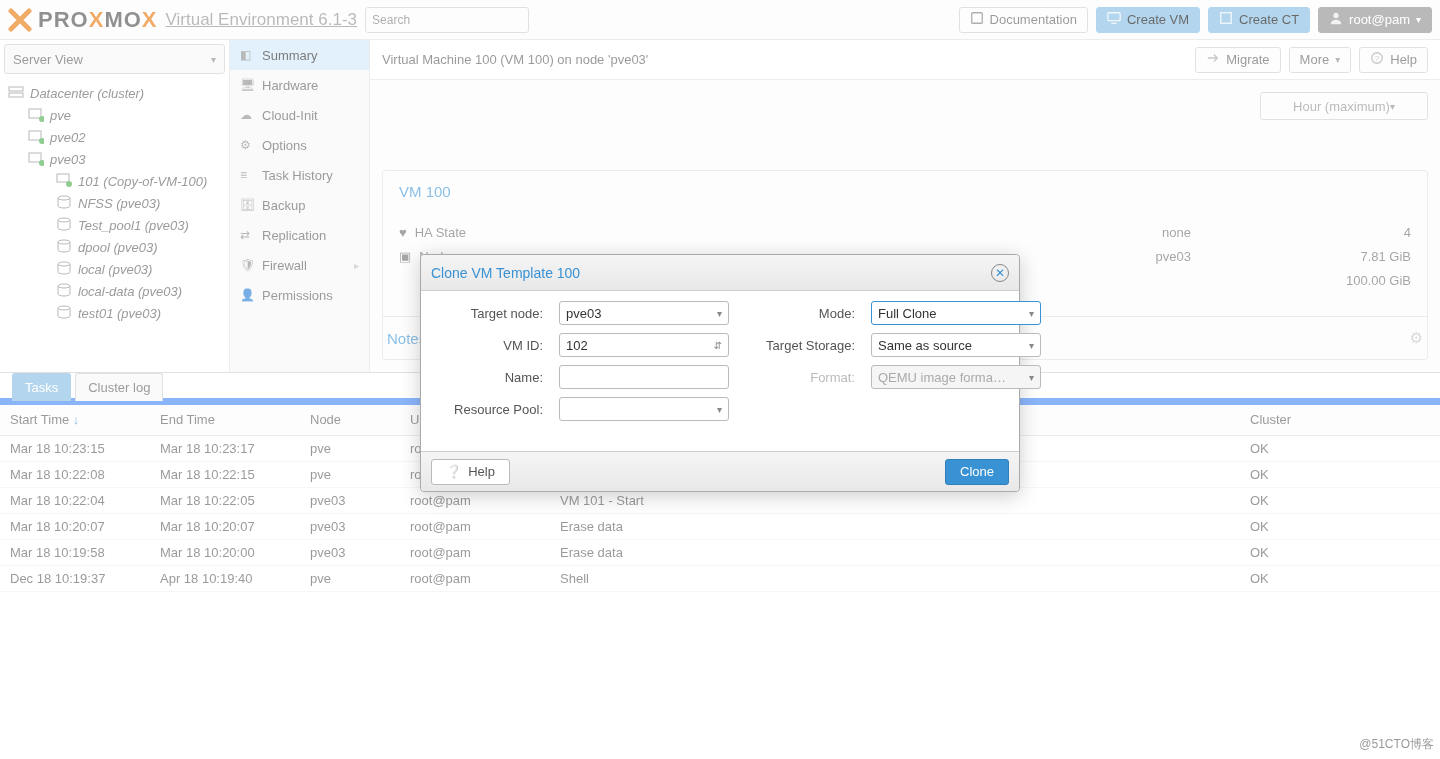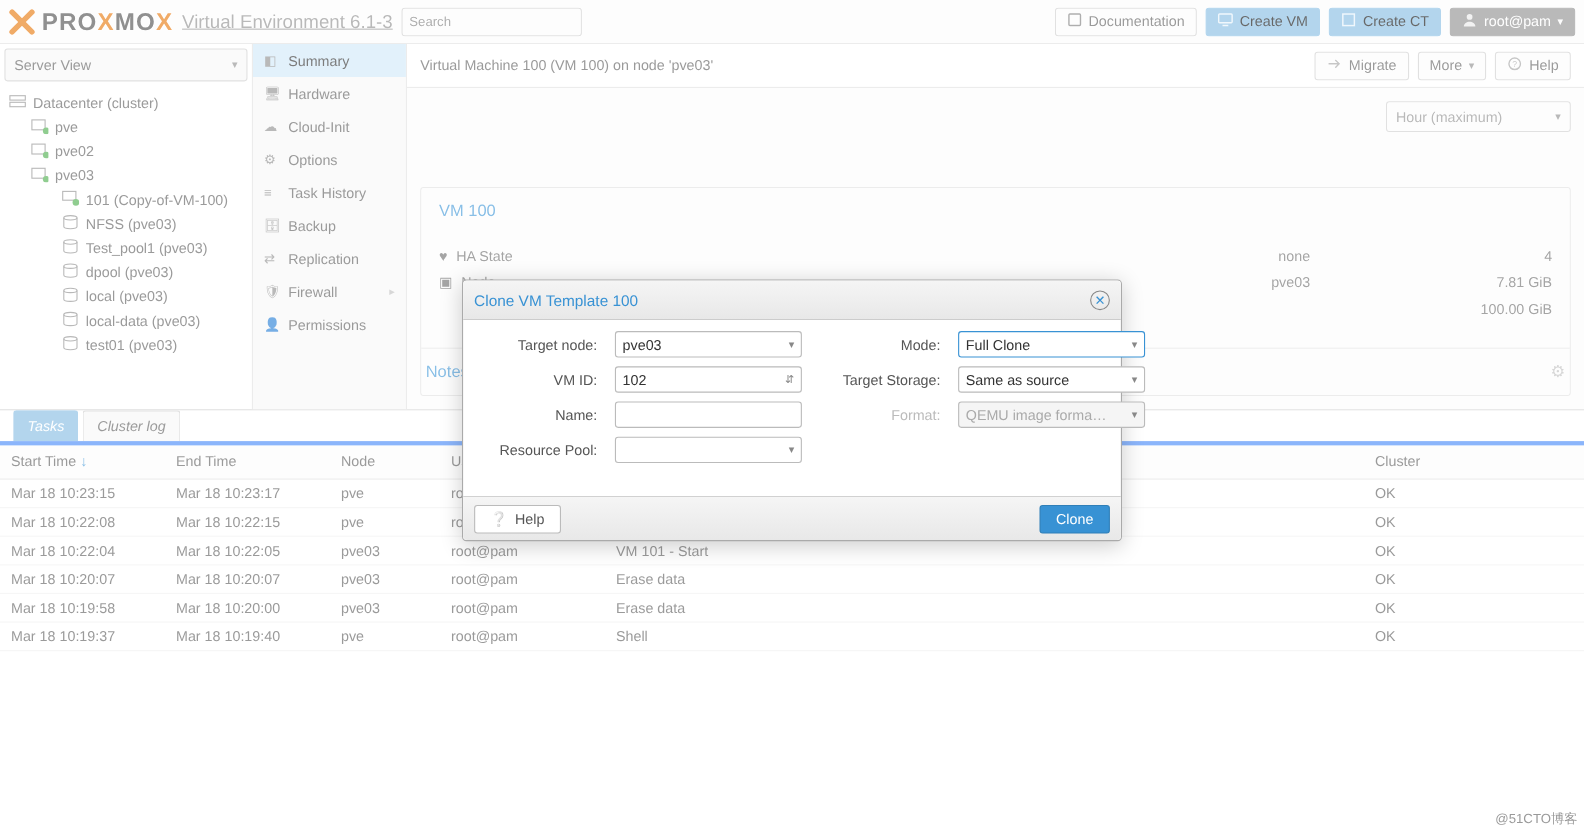--- a/index.html
+++ b/index.html
@@ -18,38 +18,38 @@
 .hdr-btn { height:26px; padding:0 10px; border-radius:3px; display:flex; align-items:center; gap:6px; font-size:13px; cursor:pointer; }
 .hdr-btn.light { background:#fff; border:1px solid #ccc; color:#555; }
 .hdr-btn.bluepale { background:#7fb8e0; color:#000000; border:1px solid #7fb8e0; }
 .hdr-btn.dark { background:#888; color:#fff; border:1px solid #888; }
 .icon { width:14px; height:14px; display:inline-block; opacity:0.8; }
 
 
 .main { display:flex; height: calc(100% - 40px - 230px); }
 .leftcol { width:230px; border-right:1px solid #ddd; display:flex; flex-direction:column; }
 .view-sel { height:30px; border:1px solid #ccc; margin:4px; border-radius:3px; padding:4px 8px; display:flex; align-items:center; justify-content:space-between; color:#555; background:#f5f5f5; }
-.tree { flex:1; overflow:auto; padding:4px 0; }
+.tree { flex:1; overflow:auto; padding:4px 0;font-style:italic; }
 .tree-row { height:22px; display:flex; align-items:center; padding-left:8px; gap:6px; cursor:pointer; color:#555; }
 .tree-row.l1 { padding-left:28px; }
 .tree-row.l2 { padding-left:56px; }
 .tree-row.sel { background:#cde6f7; color:#333; border:1px solid #9cc4e4; border-left:none; border-right:none; }
 .tree-ic { width:16px; height:16px; display:inline-block; }
 
 .midcol { width:140px; background:#f5f5f5; border-right:1px solid #ddd; }
 .menu-item { height:30px; display:flex; align-items:center; gap:8px; padding:0 10px; color:#555; cursor:pointer; }
 .menu-item.sel { background:#cde6f7; color:#222; }
 .menu-ic { width:14px; height:14px; }
 
 .rightcol { flex:1; display:flex; flex-direction:column; overflow:hidden; }
 .crumbs { height:40px; border-bottom:1px solid #ddd; display:flex; align-items:center; padding:0 12px; gap:8px; }
 .crumb-title { color:#555; }
 .crumb-btn { height:26px; padding:0 10px; border:1px solid #ccc; border-radius:3px; background:#fff; display:flex; align-items:center; gap:6px; color:#555; cursor:pointer; }
 .content { flex:1; overflow:auto; padding:12px; background:#fff; }
-.hour-sel { height:28px; width:168px; border:1px solid #ccc; border-radius:3px; padding:4px 8px; color:#888; display:flex; align-items:center; justify-content:space-between; float:right; margin-bottom:10px; }
+.hour-sel { height:28px; width:168px; border:1px solid #ccc; border-radius:3px; padding:4px 8px; color:#888; display:flex; align-items:center; justify-content:center; float:right; margin-bottom:10px; }
 
 .panel { border:1px solid #ddd; border-radius:3px; margin-top:40px; }
 .panel-hd { color:#3892d4; font-size:15px; padding:12px 16px; }
 .panel-body { padding:8px 16px 16px; }
 .kv { display:flex; align-items:center; height:24px; gap:10px; color:#666; }
 .kv .k { flex:1; display:flex; align-items:center; gap:8px; }
 .kv .v { text-align:right; color:#666; }
 .notes-hd { color:#3892d4; font-size:15px; padding:12px 4px; border-top:1px solid #ddd; margin-top:8px; display:flex; align-items:center; justify-content:space-between;}
 
 
@@ -63,21 +63,21 @@
 .fld { height:24px; border:1px solid #bbb; border-radius:3px; padding:0 6px; font-size:13px; color:#333; display:flex; align-items:center; justify-content:space-between; background:#fff; }
 .fld.sel-blue { border:1px solid #3892d4; }
 .fld.disabled { background:#f5f5f5; color:#aaa; }
 .modal-foot { background:linear-gradient(#f5f5f5,#e8e8e8); height:40px; display:flex; align-items:center; padding:0 10px; border-top:1px solid #ccc; border-radius:0 0 4px 4px; }
 .btn { height:26px; padding:0 14px; border-radius:3px; cursor:pointer; display:flex; align-items:center; gap:6px; font-size:13px; }
 .btn.white { background:#fff; border:1px solid #bbb; color:#555; }
 .btn.primary { background:#3892d4; border:1px solid #2f7fb8; color:#fff; margin-left:auto; }
 
 
 .bottom { height:230px; border-top:1px solid #ccc; display:flex; flex-direction:column; }
-.btabs { height:32px; border-bottom:4px solid #3b82f6; display:flex; align-items:center; gap:4px; padding:0 12px;font-style:italic; }
+.btabs { height:32px; border-bottom:7px solid #3b82f6; display:flex; align-items:flex-start; gap:4px; padding:0 12px; }
 .btab { padding:6px 12px; border:1px solid #ccc; border-bottom:none; border-radius:3px 3px 0 0; background:#f5f5f5; color:#555; cursor:pointer; }
 .btab.active { background:#7fb8e0; color:#fff; border-color:#7fb8e0; }
 .logtable { flex:1; overflow:auto; }
 .logtable table { width:100%; border-collapse:collapse; font-size:13px; color:#555; }
 .logtable th { text-align:left; font-weight:normal; height:30px; border-bottom:1px solid #ddd; padding:0 10px; background:#fafafa; }
 .logtable td { height:26px; padding:0 10px; border-bottom:1px solid #eee; }
 .sort-arr { color:#3892d4; }
 
 .watermark { position:absolute; right:6px; bottom:6px; color:#555; font-size:12px;}
 .dim { filter: brightness(1.02) contrast(0.98); }
@@ -387,22 +387,22 @@
             </tr>
             <tr>
               <td>Mar 18 10:19:58</td>
               <td>Mar 18 10:20:00</td>
               <td>pve03</td>
               <td>root@pam</td>
               <td>Erase data</td>
               <td>OK</td>
             </tr>
             <tr>
-              <td>Mar 18 10:19:37</td>
-              <td>Mar 18 10:19:40</td>
+              <td>Dec 18 10:19:37</td>
+              <td>Apr 18 10:19:40</td>
               <td>pve</td>
               <td>root@pam</td>
               <td>Shell</td>
               <td>OK</td>
             </tr>
           </tbody>
     </table>
   </div>
 </div>
 </div>

